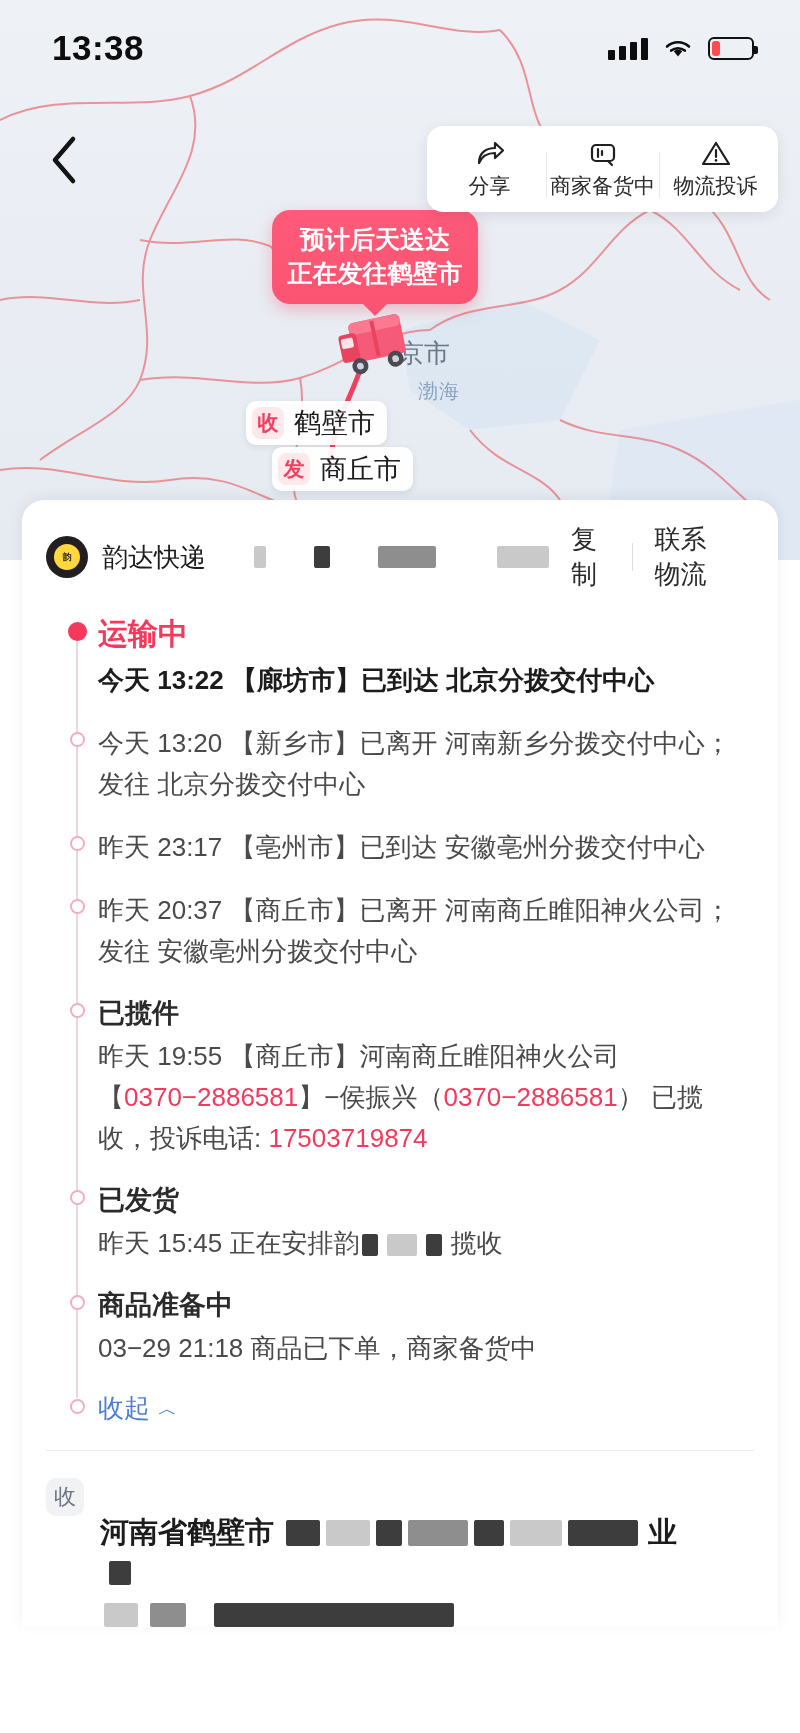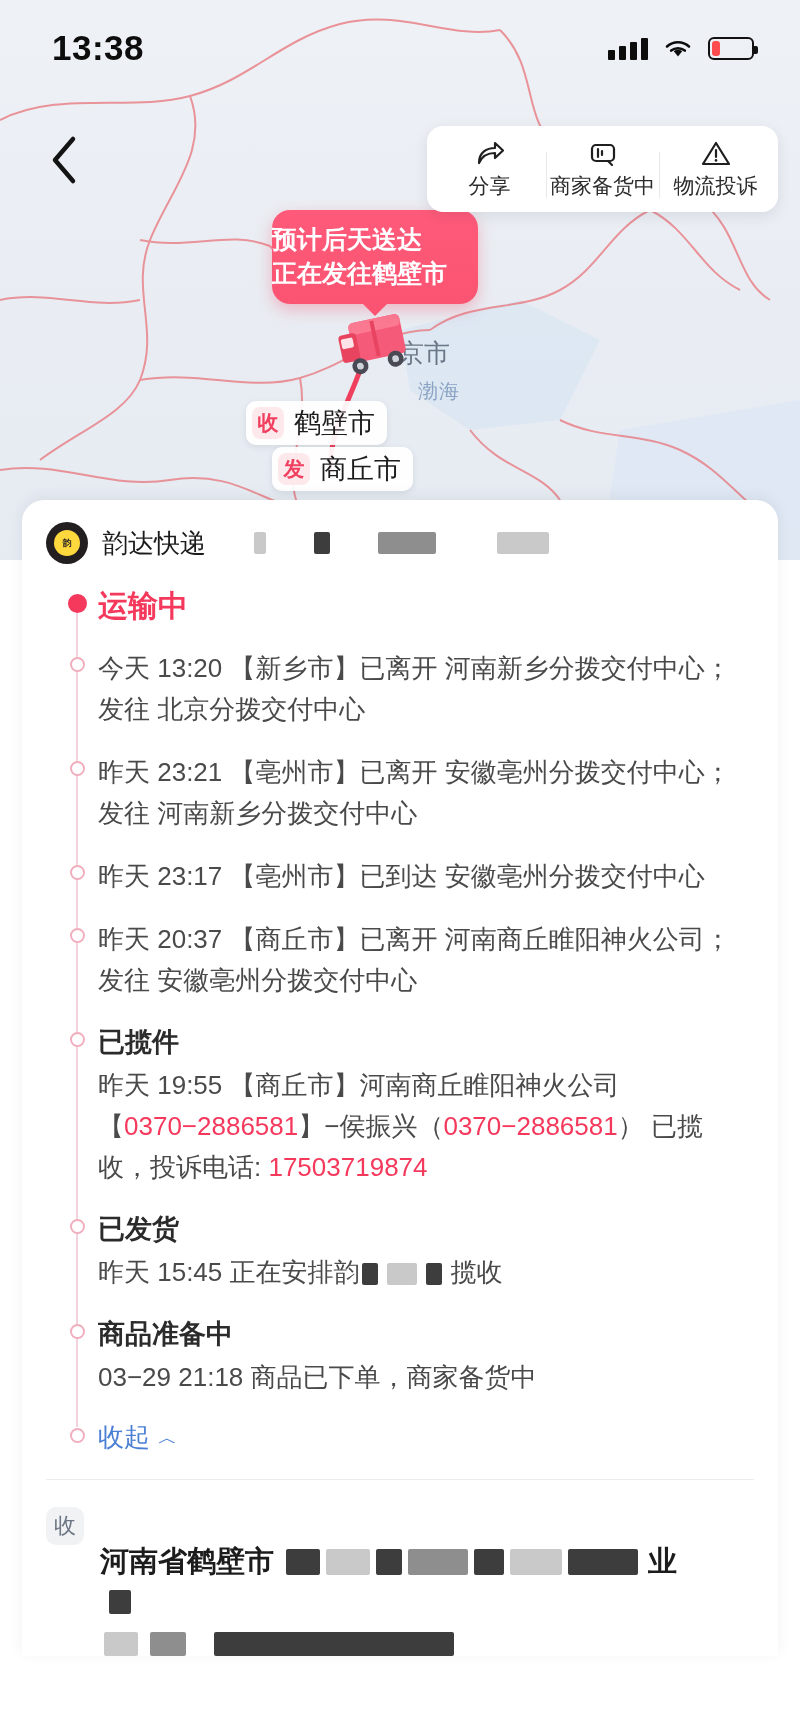--- a/index.html
+++ b/index.html
@@ -100,21 +100,21 @@
   .action-item .ico { height: 30px; display: flex; align-items: center; }
 
   
   .bubble {
     position: absolute;
     left: 272px; top: 210px;
     width: 206px;
     background: linear-gradient(180deg,#ff5a7a 0%, #fb5472 100%);
     border-radius: 18px;
     padding: 12px 0 14px;
-    text-align: left;
+    text-align: center;
     color: #fff;
     z-index: 30;
     box-shadow: 0 6px 16px rgba(240,80,110,0.35);
   }
   .bubble::after {
     content: ""; position: absolute;
     left: 50%; bottom: -12px; transform: translateX(-50%);
     border-left: 14px solid transparent;
     border-right: 14px solid transparent;
     border-top: 14px solid #fb5472;
@@ -380,40 +380,42 @@
     <span class="logo">
         <span class="inner">韵</span>
       </span>
     <span class="carrier">
       <span>韵达快递</span>
       <span class="redact r-lite" style="width:12px;"></span>
       <span class="redact r-dark" style="width:16px;"></span>
       <span class="redact r-mid" style="width:58px;"></span>
       <span class="redact r-lite" style="width:52px;margin-left:22px;"></span>
     </span>
+    <span class="head-actions">
+      <span class="ha">复制</span>
+      <span class="sep"></span>
+      <span class="ha">联系物流</span>
+    </span>
   </div>
 
   <div class="timeline">
     <div class="tl-line"></div>
 
     <div class="ev active strong">
       <span class="dot"></span>
       <div class="title">运输中</div>
+      <div class="txt">今天 13:22 【廊坊市】已到达 北京分拨交付中心</div>
     </div>
 
     <div class="ev">
       <span class="dot"></span>
       <div class="txt">今天 13:20 【新乡市】已离开 河南新乡分拨交付中心；发往 北京分拨交付中心</div>
     </div>
 
 
-    <div class="ev">
-      <span class="dot"></span>
-      <div class="txt">昨天 23:21 【亳州市】已离开 安徽亳州分拨交付中心；发往 河南新乡分拨交付中心</div>
-    </div>
 
     <div class="ev">
       <span class="dot"></span>
       <div class="txt">昨天 23:17 【亳州市】已到达 安徽亳州分拨交付中心</div>
     </div>
 
     <div class="ev">
       <span class="dot"></span>
       <div class="txt">昨天 20:37 【商丘市】已离开 河南商丘睢阳神火公司；发往 安徽亳州分拨交付中心</div>
     </div>

